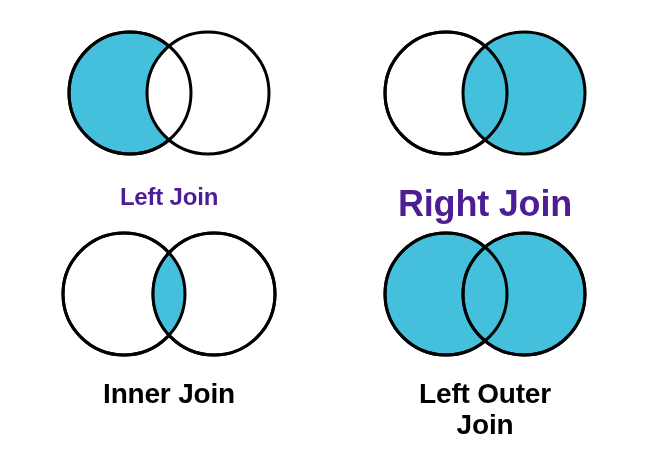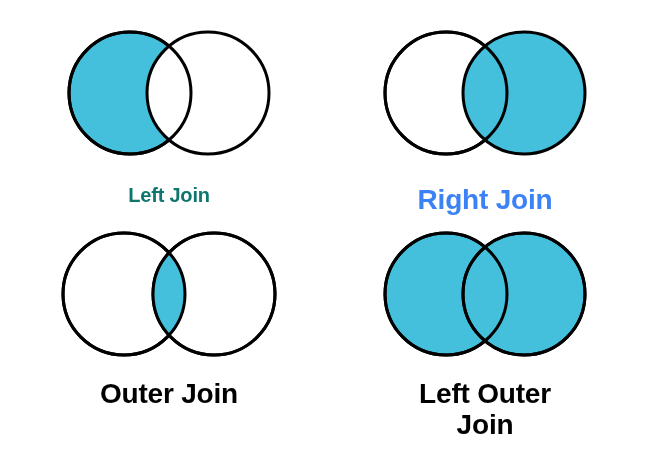--- a/index.html
+++ b/index.html
@@ -62,33 +62,33 @@
           <circle cx="71" cy="75" r="61"></circle>
         </clipPath>
       </defs>
 
       <circle cx="71" cy="75" r="61" fill="#45c0dc" stroke="#000000" stroke-width="3"></circle>
 
       <circle cx="149" cy="75" r="61" fill="#ffffff" stroke="#000000" stroke-width="3"></circle>
 
       <circle cx="71" cy="75" r="61" fill="none" stroke="#000000" stroke-width="3"></circle>
     </svg>
-    <div class="join-label" style="color: #0f766e; font-size: 20px;">Left Join</div>
+    <div class="join-label" style="color: #4c1d95; font-size: 24px;">Left Join</div>
   </div>
 
   <div class="join-panel panel-top-right">
     <svg class="venn" width="220" height="152" viewBox="0 0 220 152">
 
       <circle cx="71" cy="75" r="61" fill="#ffffff" stroke="#000000" stroke-width="3"></circle>
 
       <circle cx="149" cy="75" r="61" fill="#45c0dc" stroke="#000000" stroke-width="3"></circle>
 
       <circle cx="71" cy="75" r="61" fill="none" stroke="#000000" stroke-width="3"></circle>
     </svg>
-    <div class="join-label" style="color: #3b82f6; font-size: 28px;">Right Join</div>
+    <div class="join-label" style="color: #4c1d95; font-size: 36px;">Right Join</div>
   </div>
 
   <div class="join-panel panel-bottom-left">
     <svg class="venn" width="220" height="136" viewBox="0 0 220 136">
       <defs>
         <clipPath id="clip-inner-ij">
           <circle cx="65" cy="66" r="61"></circle>
         </clipPath>
       </defs>
 
@@ -96,21 +96,21 @@
 
       <circle cx="155" cy="66" r="61" fill="#ffffff" stroke="#000000" stroke-width="3"></circle>
 
       <g clip-path="url(#clip-inner-ij)">
         <circle cx="155" cy="66" r="61" fill="#45c0dc" stroke="none"></circle>
       </g>
 
       <circle cx="65" cy="66" r="61" fill="none" stroke="#000000" stroke-width="3"></circle>
       <circle cx="155" cy="66" r="61" fill="none" stroke="#000000" stroke-width="3"></circle>
     </svg>
-    <div class="join-label" style="color: rgb(0, 0, 0); font-size: 28px;">Outer Join</div>
+    <div class="join-label" style="color: rgb(0, 0, 0); font-size: 28px;">Inner Join</div>
   </div>
 
   <div class="join-panel panel-bottom-right">
     <svg class="venn" width="220" height="136" viewBox="0 0 220 136">
 
       <circle cx="71" cy="66" r="61" fill="#45c0dc" stroke="#000000" stroke-width="3"></circle>
 
       <circle cx="149" cy="66" r="61" fill="#45c0dc" stroke="#000000" stroke-width="3"></circle>
 
       <circle cx="71" cy="66" r="61" fill="none" stroke="#000000" stroke-width="3"></circle>

